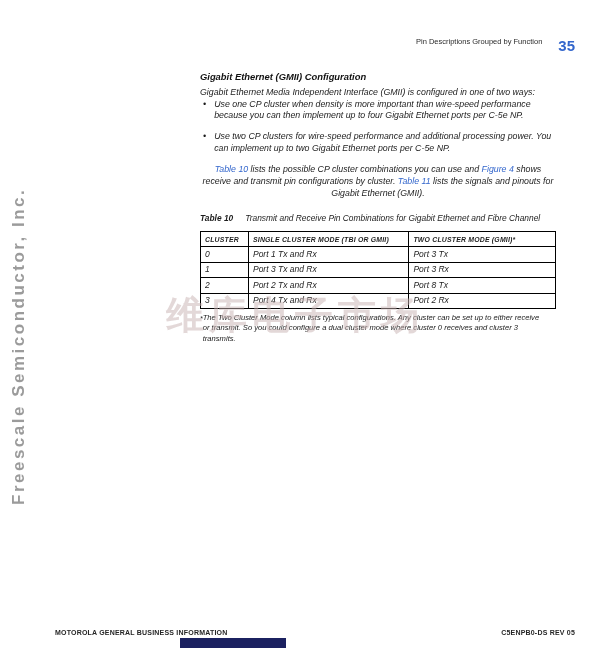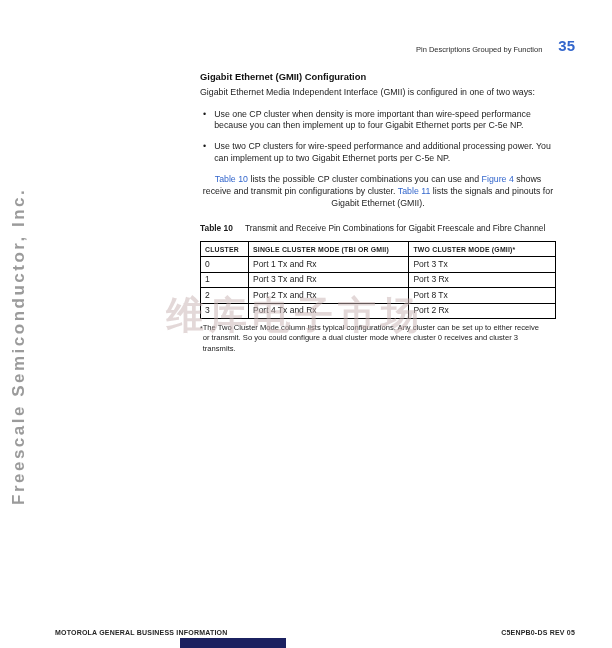--- a/index.html
+++ b/index.html
@@ -8,40 +8,40 @@
     font-family:"Liberation Sans", sans-serif;
     background:#ffffff;
     color:#1c1c1c;
     position:relative;
     overflow:hidden;
   }
 
   
   .header {
     position:absolute; top:37px; left:200px; right:37px;
-    display:flex; justify-content:flex-end; align-items:flex-end; gap:16px;
+    display:flex; justify-content:flex-end; align-items:flex-start; gap:16px;
     font-size:7.5px; color:#2a2a2a;
   }
   .header .pagenum { color:#3366cc; font-weight:bold; font-size:15px; }
 
   
   .sidebar-text {
     position:absolute; left:9px; top:505px;
     transform:rotate(-90deg); transform-origin:0 0;
     font-size:17px; font-weight:bold; letter-spacing:2.5px;
     color:#9b9b9b; white-space:nowrap;
   }
 
   
   .content {
     position:absolute; left:200px; top:71px; width:356px;
-    font-size:8.8px; line-height:1.35;
+    font-size:8.8px; line-height:1.35;font-style:italic;
   }
   .heading { font-size:9.4px; font-weight:bold; margin-bottom:3px; color:#111; }
-  .intro { margin-bottom:10px; }
+  .intro { }
   ul.bullets { list-style:none; margin:0 0 4px 0; }
   ul.bullets li { display:flex; gap:8px; margin-bottom:9px; padding-left:3px; }
   ul.bullets .b { font-size:9px; line-height:1.3; }
   .refs { margin-bottom:13px;text-align:center; }
   a.doclink { color:#3366cc; text-decoration:none; cursor:pointer; }
 
   
   .caption { margin-bottom:7px; font-size:8.4px; }
   .caption b { margin-right:12px; }
   table { border-collapse:collapse; width:356px; font-size:8.5px; background:transparent; }
@@ -104,21 +104,21 @@
       </li>
       <li>
         <span class="b">•</span>
         <span>Use two CP clusters for wire-speed performance and additional processing power. You can implement up to two Gigabit Ethernet ports per C-5e NP.</span>
       </li>
     </ul>
 
     <p class="refs"><a class="doclink">Table 10</a><span> lists the possible CP cluster combinations you can use and </span><a class="doclink">Figure 4</a><span> shows receive and transmit pin configurations by cluster. </span><a class="doclink">Table 11</a><span> lists the signals and pinouts for Gigabit Ethernet (GMII).</span></p>
 
     <p class="caption">
-      <b>Table 10</b><span>Transmit and Receive Pin Combinations for Gigabit Freescale and Fibre Channel</span>
+      <b>Table 10</b><span>Transmit and Receive Pin Combinations for Gigabit Ethernet and Fibre Channel</span>
     </p>
 
     <table>
       <colgroup>
           <col class="c1">
           <col class="c2">
           <col class="c3">
         </colgroup>
       <thead>
         <tr>

